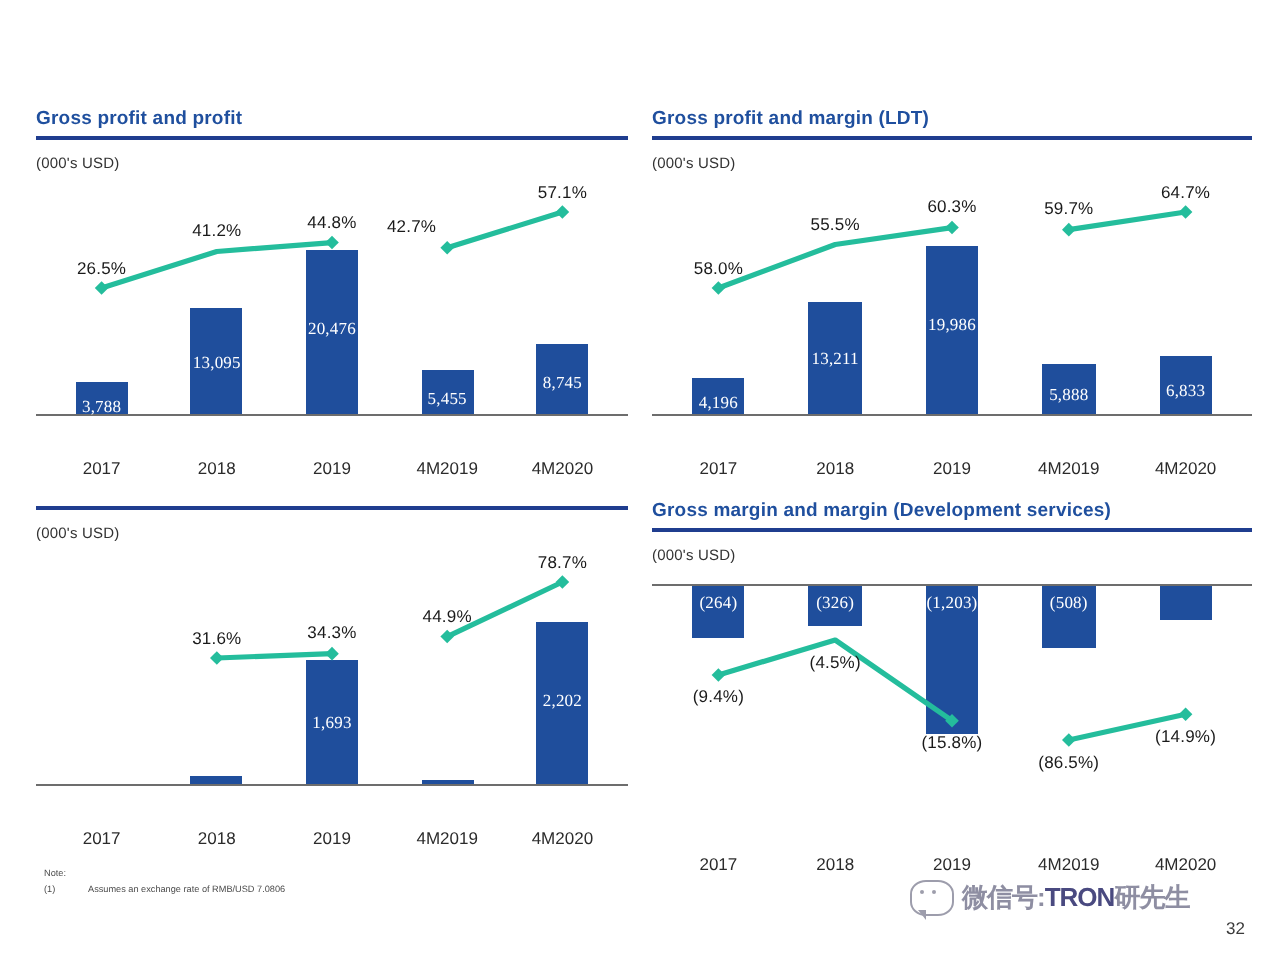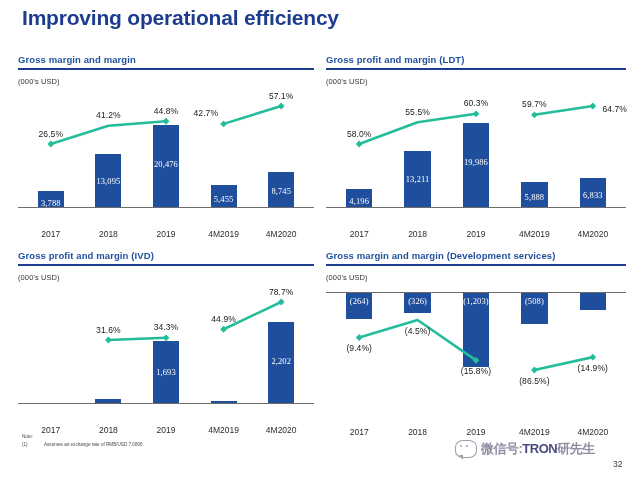--- a/index.html
+++ b/index.html
@@ -142,24 +142,23 @@
   .page-num{
     position:absolute;left:613px;top:459px;
     font-size:8.5px;color:#3a3a3a;
   }
 </style>
 </head>
 <body>
 
 <div class="slide">
 
-  <div class="slide-title">Improving operational efficiency</div>
 
   <div class="panel panel-tl">
-    <div class="panel-title">Gross margin and margin</div>
+    <div class="panel-title">Gross profit and profit</div>
     <div class="panel-rule"></div>
     <div class="panel-unit">(000's USD)</div>
     <div class="plot" id="plot-0">
         <div class="axis-line" style="top: 117px;"></div>
         <div class="bar" style="width: 25.92px; left: 19.84px; height: 15.152px; top: 101.848px; background: rgb(31, 78, 156);"></div>
         <div class="bar-label" style="width: 41.92px; left: 11.84px; top: 108.212px;">3,788</div>
         <div class="bar" style="width: 25.92px; left: 77.44px; height: 52.38px; top: 64.62px; background: rgb(31, 78, 156);"></div>
         <div class="bar-label" style="width: 41.92px; left: 69.44px; top: 86.6196px;">13,095</div>
         <div class="bar" style="width: 25.92px; left: 135.04px; height: 81.904px; top: 35.096px; background: rgb(31, 78, 156);"></div>
         <div class="bar-label" style="width: 41.92px; left: 127.04px; top: 69.096px;">20,476</div>
@@ -211,33 +210,32 @@
           <polygon points="33.2,50.6 36.6,54 33.2,57.4 29.800000000000004,54" fill="#24bd9c"></polygon>
           <polygon points="150,20.376744186046523 153.4,23.77674418604652 150,27.17674418604652 146.6,23.77674418604652" fill="#24bd9c"></polygon>
           <polyline points="208.4,24.83720930232558 266.8,16" fill="none" stroke="#24bd9c" stroke-width="2.6" stroke-linecap="round" stroke-linejoin="round"></polyline>
           <polygon points="208.4,21.43720930232558 211.8,24.83720930232558 208.4,28.237209302325578 205,24.83720930232558" fill="#24bd9c"></polygon>
           <polygon points="266.8,12.6 270.2,16 266.8,19.4 263.40000000000003,16" fill="#24bd9c"></polygon>
         </svg>
         <div class="pct-label" style="width: 68.4px; left: -1px; top: 39px;">58.0%</div>
         <div class="pct-label" style="width: 68.4px; left: 57.4px; top: 17.2605px;">55.5%</div>
         <div class="pct-label" style="width: 68.4px; left: 115.8px; top: 8.77674px;">60.3%</div>
         <div class="pct-label" style="width: 68.4px; left: 174.2px; top: 9.83721px;">59.7%</div>
-        <div class="pct-label" style="width: 68.4px; left: 232.6px; top: 14px; text-align: right;">64.7%</div>
+        <div class="pct-label" style="width: 68.4px; left: 232.6px; top: 1px;">64.7%</div>
       </div>
     <div class="xaxis" id="xaxis-1">
         <div class="xtick" style="left: 33.2px;">2017</div>
         <div class="xtick" style="left: 91.6px;">2018</div>
         <div class="xtick" style="left: 150px;">2019</div>
         <div class="xtick" style="left: 208.4px;">4M2019</div>
         <div class="xtick" style="left: 266.8px;">4M2020</div>
       </div>
   </div>
 
   <div class="panel panel-bl">
-    <div class="panel-title">Gross profit and margin (IVD)</div>
     <div class="panel-rule"></div>
     <div class="panel-unit">(000's USD)</div>
     <div class="plot" id="plot-2">
         <div class="axis-line" style="top: 117px;"></div>
         <div class="bar" style="width: 25.92px; left: 77.44px; height: 3.48333px; top: 113.517px; background: rgb(31, 78, 156);"></div>
         <div class="bar" style="width: 25.92px; left: 135.04px; height: 62.0767px; top: 54.9233px; background: rgb(31, 78, 156);"></div>
         <div class="bar-label" style="width: 41.92px; left: 127.04px; top: 80.9955px;">1,693</div>
         <div class="bar" style="width: 25.92px; left: 192.64px; height: 1.1px; top: 115.9px; background: rgb(31, 78, 156);"></div>
         <div class="bar" style="width: 25.92px; left: 250.24px; height: 80.74px; top: 36.26px; background: rgb(31, 78, 156);"></div>
         <div class="bar-label" style="width: 41.92px; left: 242.24px; top: 70.1708px;">2,202</div>

